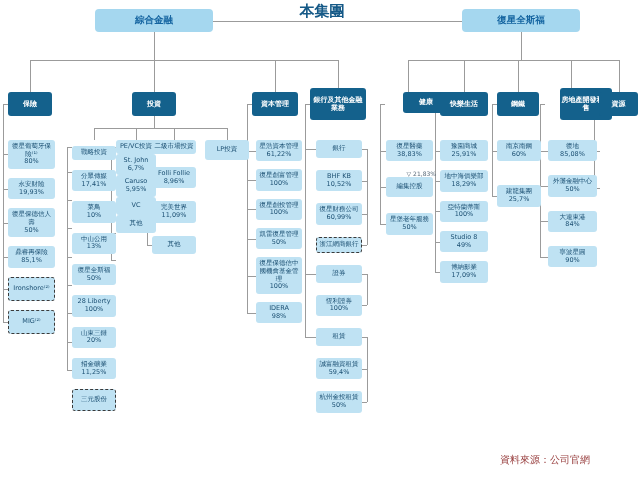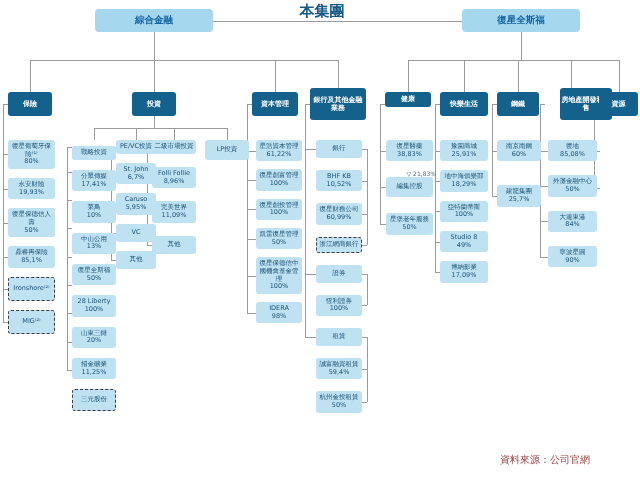--- a/index.html
+++ b/index.html
@@ -30,21 +30,21 @@
 
   <div class="title">本集團</div>
 
   <div class="l1" id="b-fin" style="left:95px;top:9px;width:118px;height:23px">綜合金融</div>
   <div class="l1" id="b-ind" style="left:462px;top:9px;width:118px;height:23px">復星全斯福</div>
 
   <div class="hdr" id="h-ins" style="left:8px;top:92px;width:44px;height:24px">保險</div>
   <div class="hdr" id="h-inv" style="left:132px;top:92px;width:44px;height:24px">投資</div>
   <div class="hdr" id="h-cap" style="left:252px;top:92px;width:46px;height:24px">資本管理</div>
   <div class="hdr" id="h-bank" style="left:310px;top:88px;width:56px;height:32px">銀行及其他金融業務</div>
-  <div class="hdr" id="h-health" style="left:385px;top:92px;width:46px;height:15px">健康</div>
+  <div class="hdr" id="h-health" style="left:403px;top:92px;width:46px;height:21px">健康</div>
   <div class="hdr" id="h-happy" style="left:440px;top:92px;width:48px;height:24px">快樂生活</div>
   <div class="hdr" id="h-steel" style="left:497px;top:92px;width:42px;height:24px">鋼鐵</div>
   <div class="hdr" id="h-prop" style="left:560px;top:88px;width:52px;height:32px">房地產開發和銷售</div>
   <div class="hdr" id="h-res" style="left:599px;top:92px;width:39px;height:24px">資源</div>
 
   <div class="col" style="left:8px;top:140px;width:47px;gap:9px">
     <div class="box" id="i1">
         <div>復星葡萄牙保險⁽¹⁾</div>
         <div>80%</div>
       </div>
@@ -96,21 +96,21 @@
       </div>
     <div class="box" id="s7">
         <div>招金礦業</div>
         <div>11,25%</div>
       </div>
     <div class="box dashed" id="s8" style="min-height:14px">
         <div>三元股份</div>
       </div>
   </div>
 
-  <div class="col" style="left:116px;top:140px;width:40px;gap:9px">
+  <div class="col" style="left:116px;top:140px;width:40px;gap:0">
     <div class="box" id="p0">PE/VC投資</div>
     <div class="box" id="p1">
         <div>St. John</div>
         <div>6,7%</div>
       </div>
     <div class="box" id="p2">
         <div>Caruso</div>
         <div>5,95%</div>
       </div>
     <div class="box" id="p3" style="min-height:12px">

